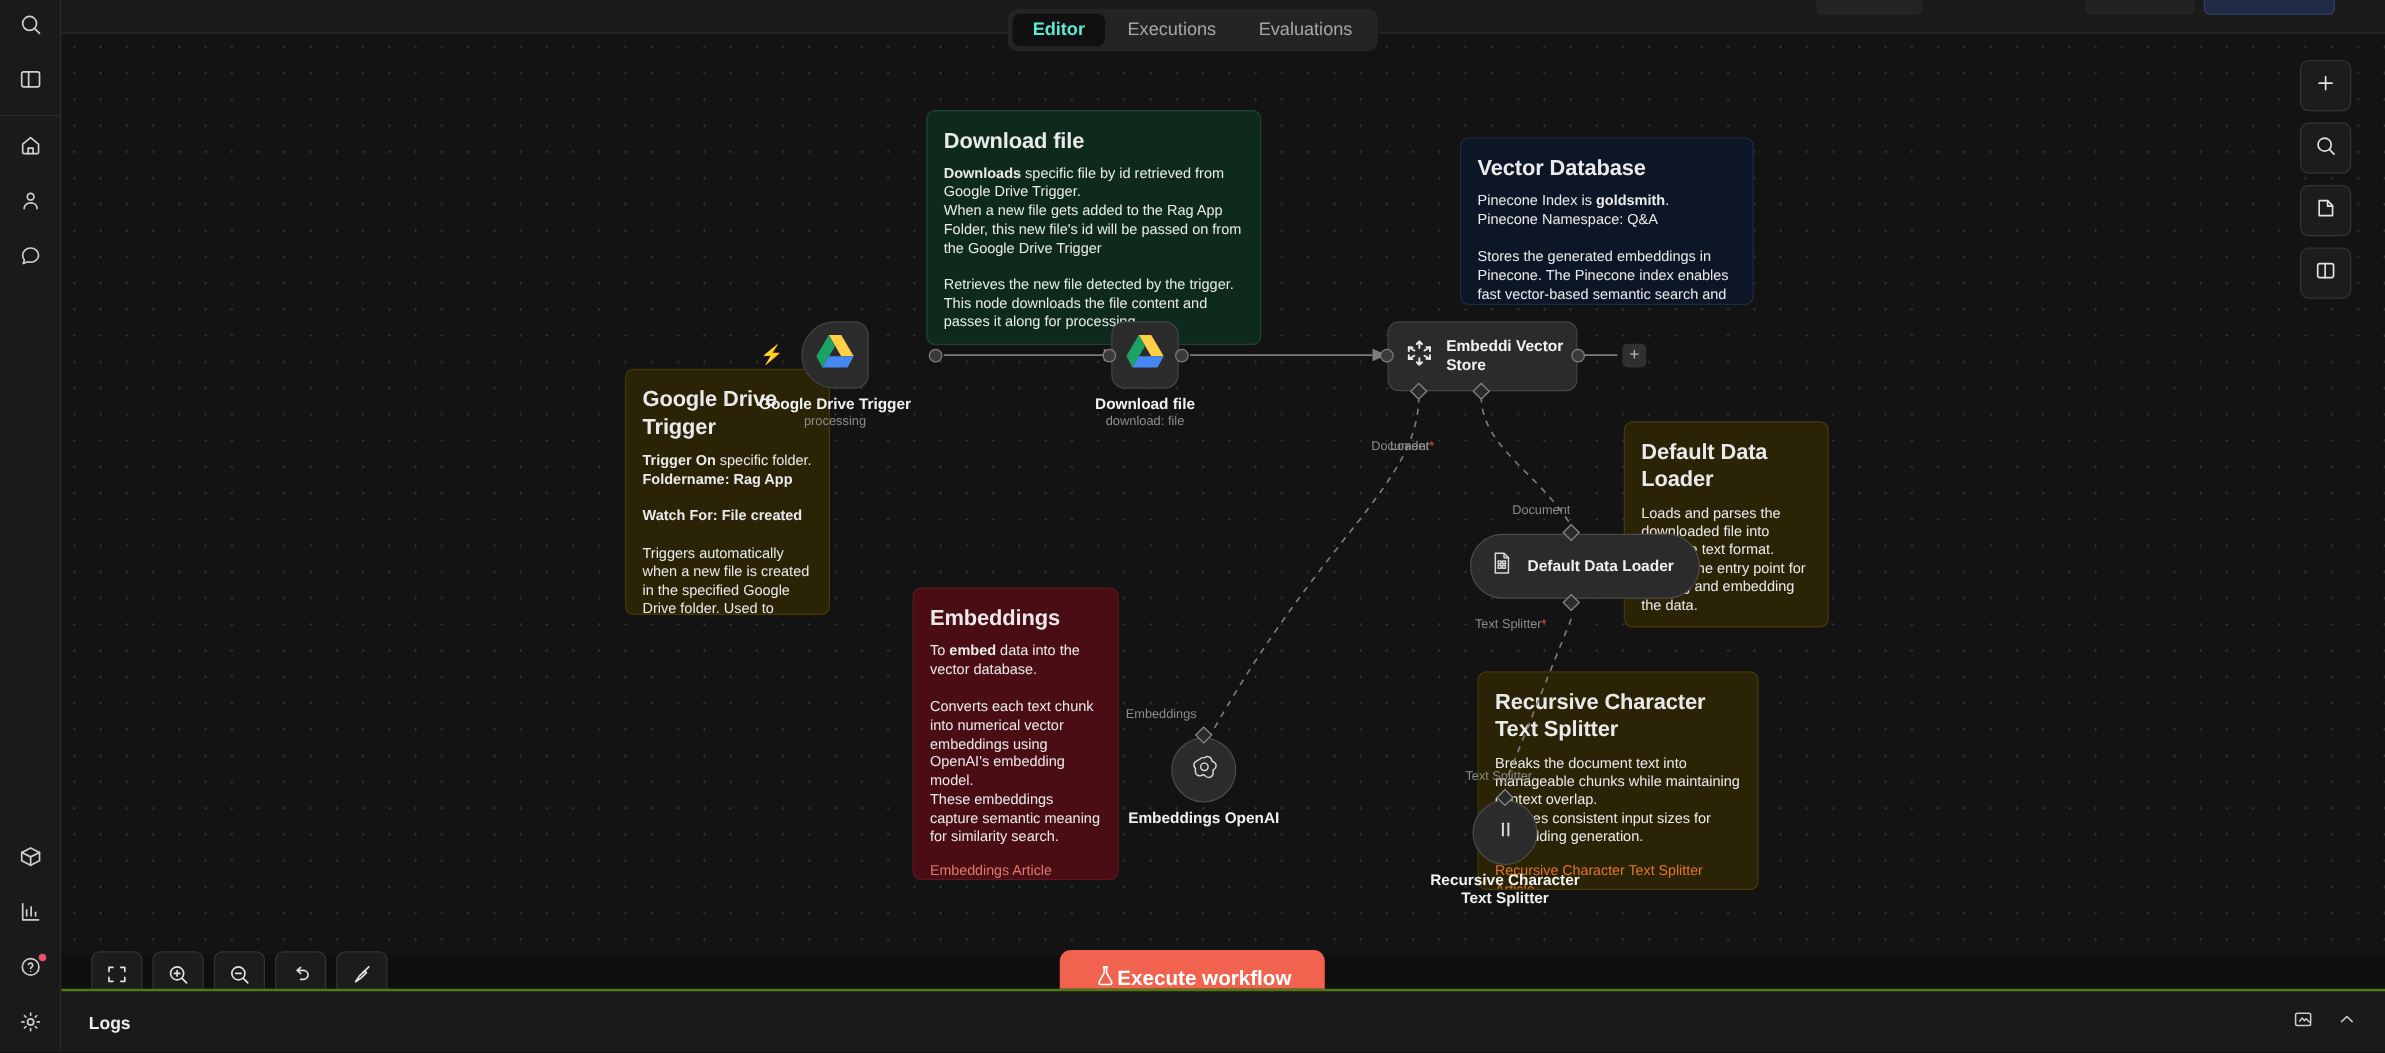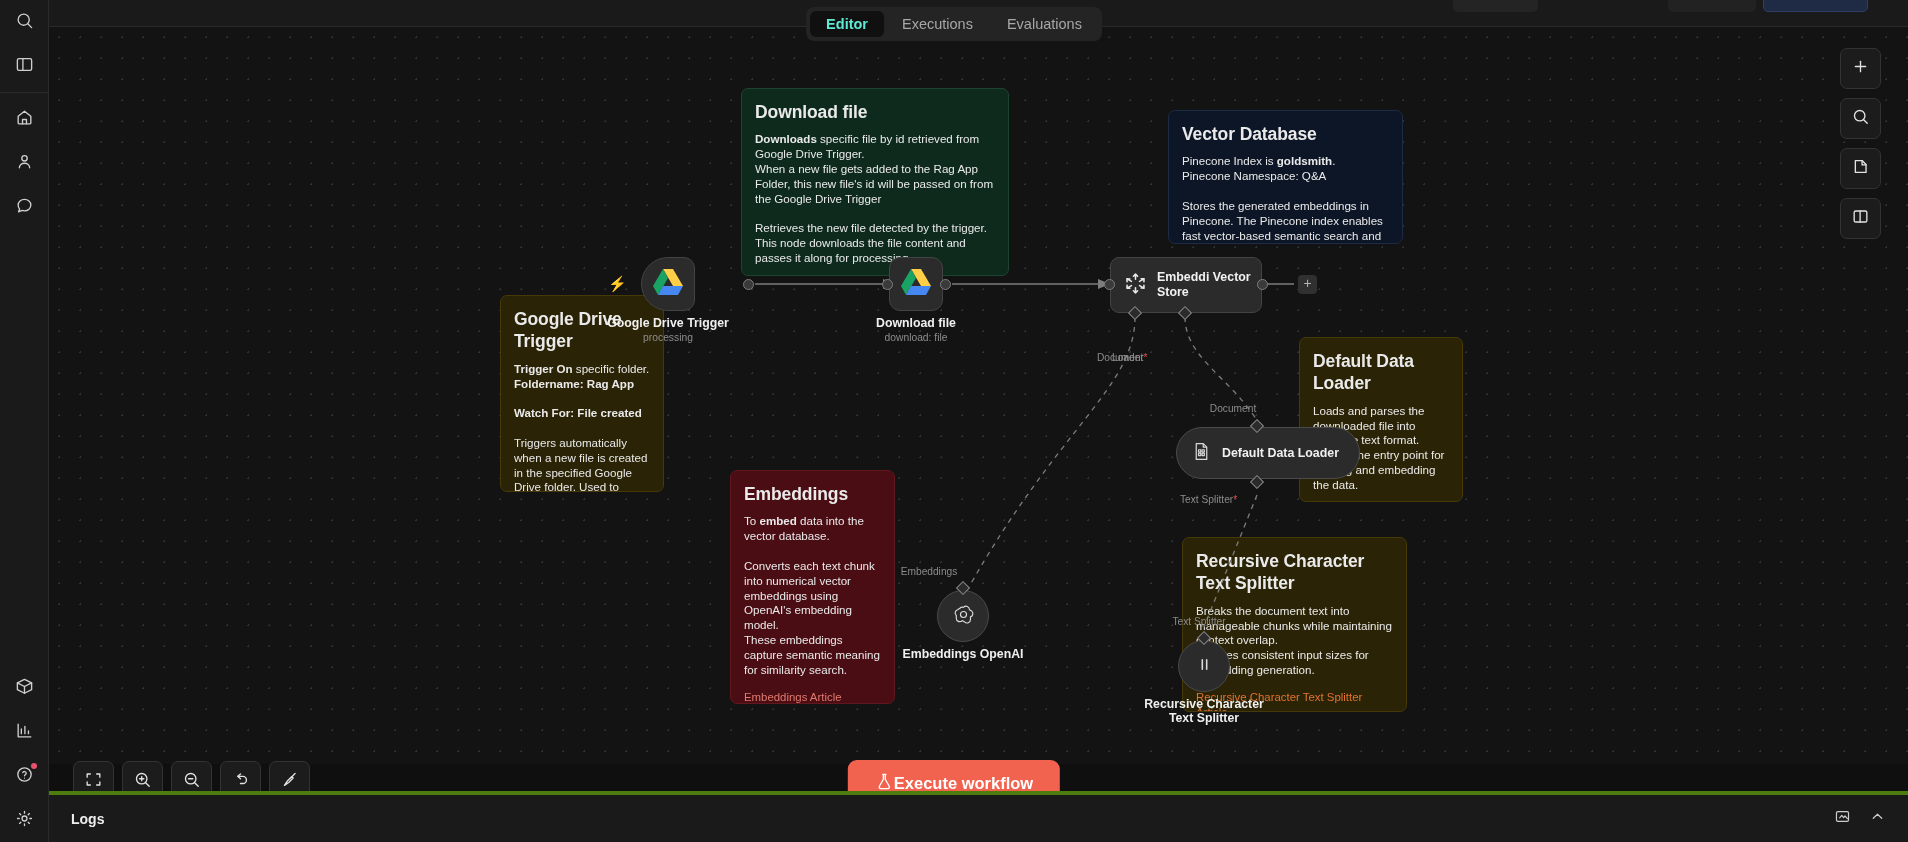--- a/index.html
+++ b/index.html
@@ -173,21 +173,21 @@
     width: 41px; height: 41px; border-radius: 7px; background: #1c1c1c;
     border: 1px solid #333; display: flex; align-items: center;
     justify-content: center; cursor: pointer;
   }
   .rt-btn svg { width: 19px; height: 19px; stroke: #e2e2e2; fill: none;
     stroke-width: 1.7; stroke-linecap: round; stroke-linejoin: round; }
 
   
   .logsbar {
     position: absolute; left: 49px; right: 0; bottom: 0; height: 51px;
-    background: #1a1a1a; border-top: 4px solid #4d7c0f;
+    background: #1a1a1a; border-top: 2px solid #4d7c0f;
     display: flex; align-items: center; padding: 0 22px; z-index: 30;
   }
   .logs-title { font-size: 14px; font-weight: 600; color: #ededed; }
   .logs-right { margin-left: auto; display: flex; align-items: center; gap: 18px; }
   .logs-right svg { width: 17px; height: 17px; stroke: #cdcdcd; fill: none;
     stroke-width: 1.7; stroke-linecap: round; stroke-linejoin: round; }
 </style>
 </head>
 <body>
 

